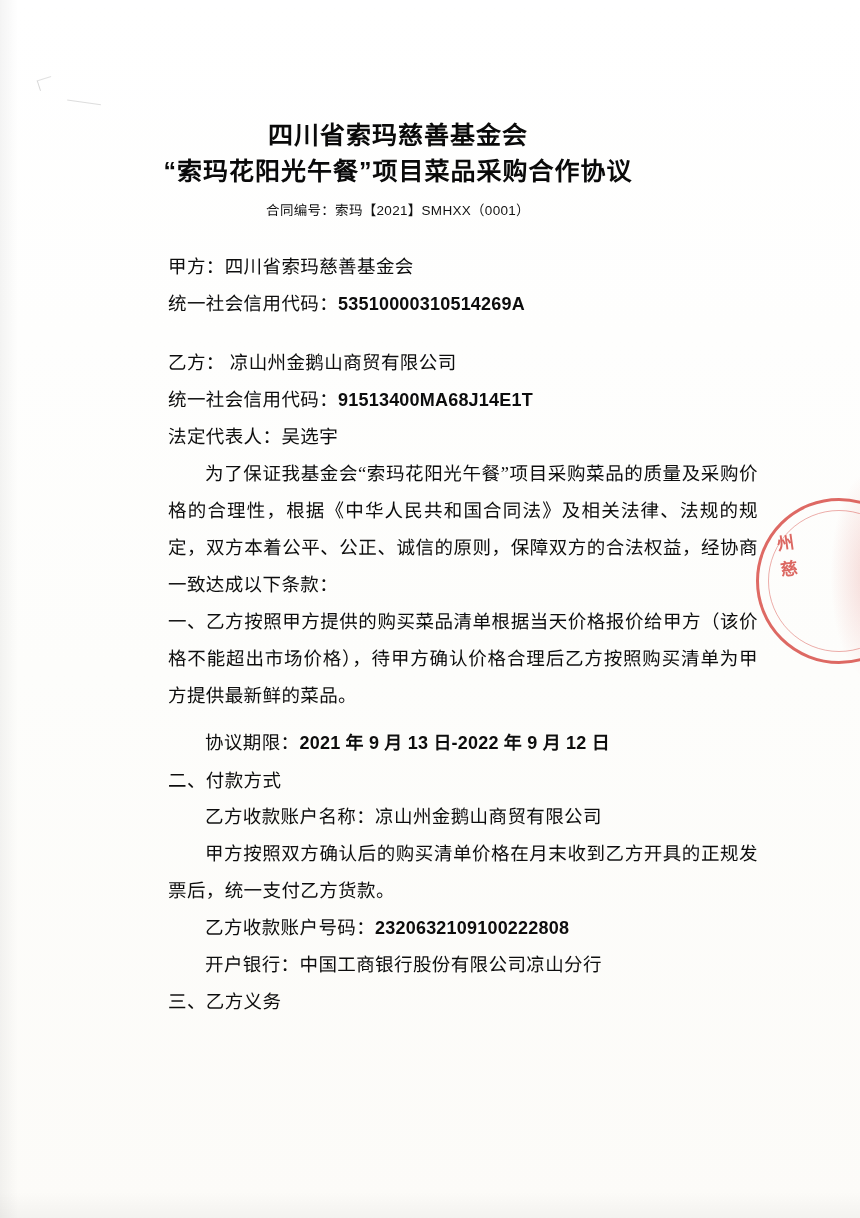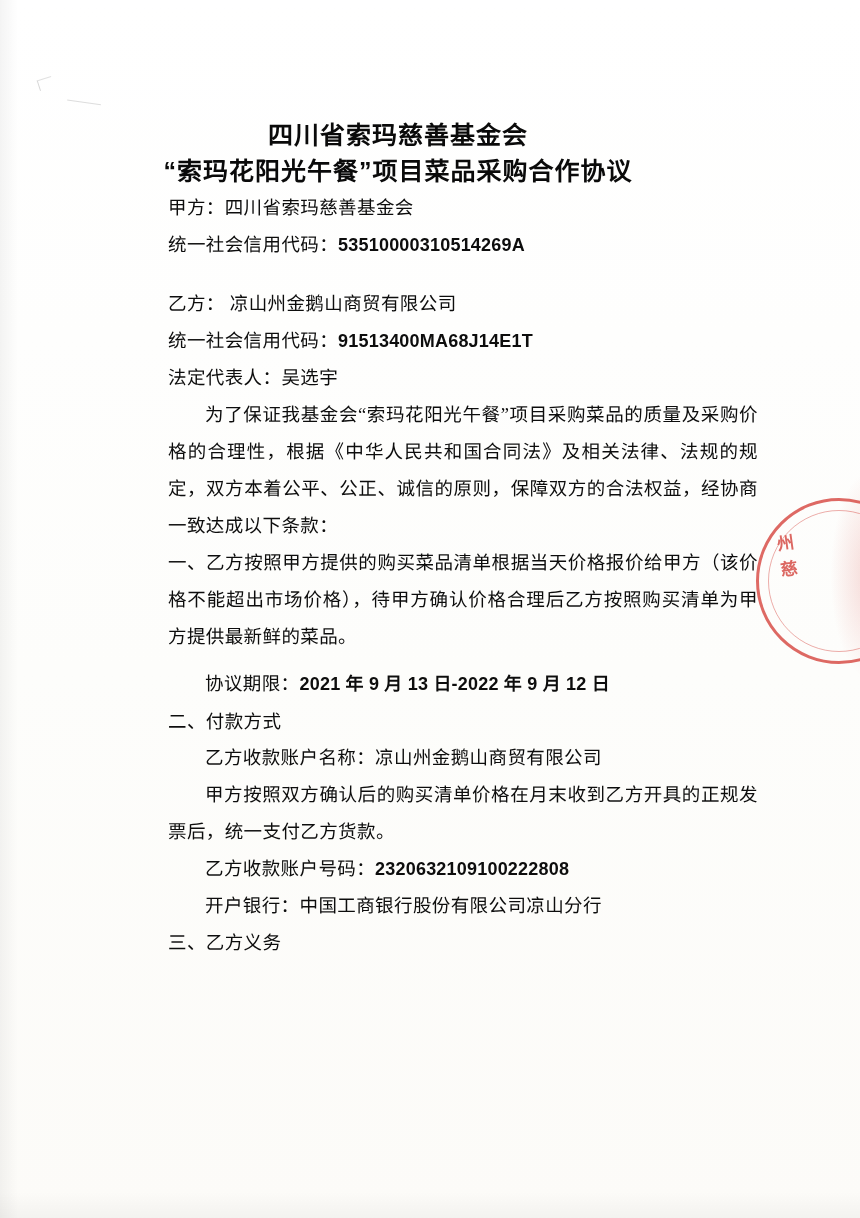--- a/index.html
+++ b/index.html
@@ -93,21 +93,21 @@
   .para {
     font-size: 18.5px;
     line-height: 37px;
     color: #0d0d0d;
     letter-spacing: .4px;
     text-align: justify;
   }
   .indent-2 {
     text-indent: 37px;
   }
-  .gap-top-lg { }
+  .gap-top-lg { margin-top: 30px; }
   .gap-top-md { margin-top: 22px; }
   .gap-top-sm { margin-top: 10px; }
 
   .mono-num {
     font-family: "Liberation Sans", "DejaVu Sans", sans-serif;
     font-weight: bold;
     font-size: 18px;
     letter-spacing: .2px;
   }
   .bold-sans {
@@ -182,20 +182,21 @@
 <div class="page">
 
   <span class="scan-mark m1"></span>
   <span class="scan-mark m2"></span>
 
   <div class="content">
 
     <div class="title-block">
       <div class="doc-title-1">四川省索玛慈善基金会</div>
       <div class="doc-title-2">“索玛花阳光午餐”项目菜品采购合作协议</div>
+      <div class="doc-contract-no">合同编号：索玛【2021】SMHXX（0001）</div>
     </div>
 
     <div class="body-block">
       <div class="body-inner">
 
         <div class="para gap-top-lg">甲方：四川省索玛慈善基金会</div>
 
         <div class="para">
           <span>统一社会信用代码：</span><span class="mono-num">53510000310514269A</span>
         </div>

